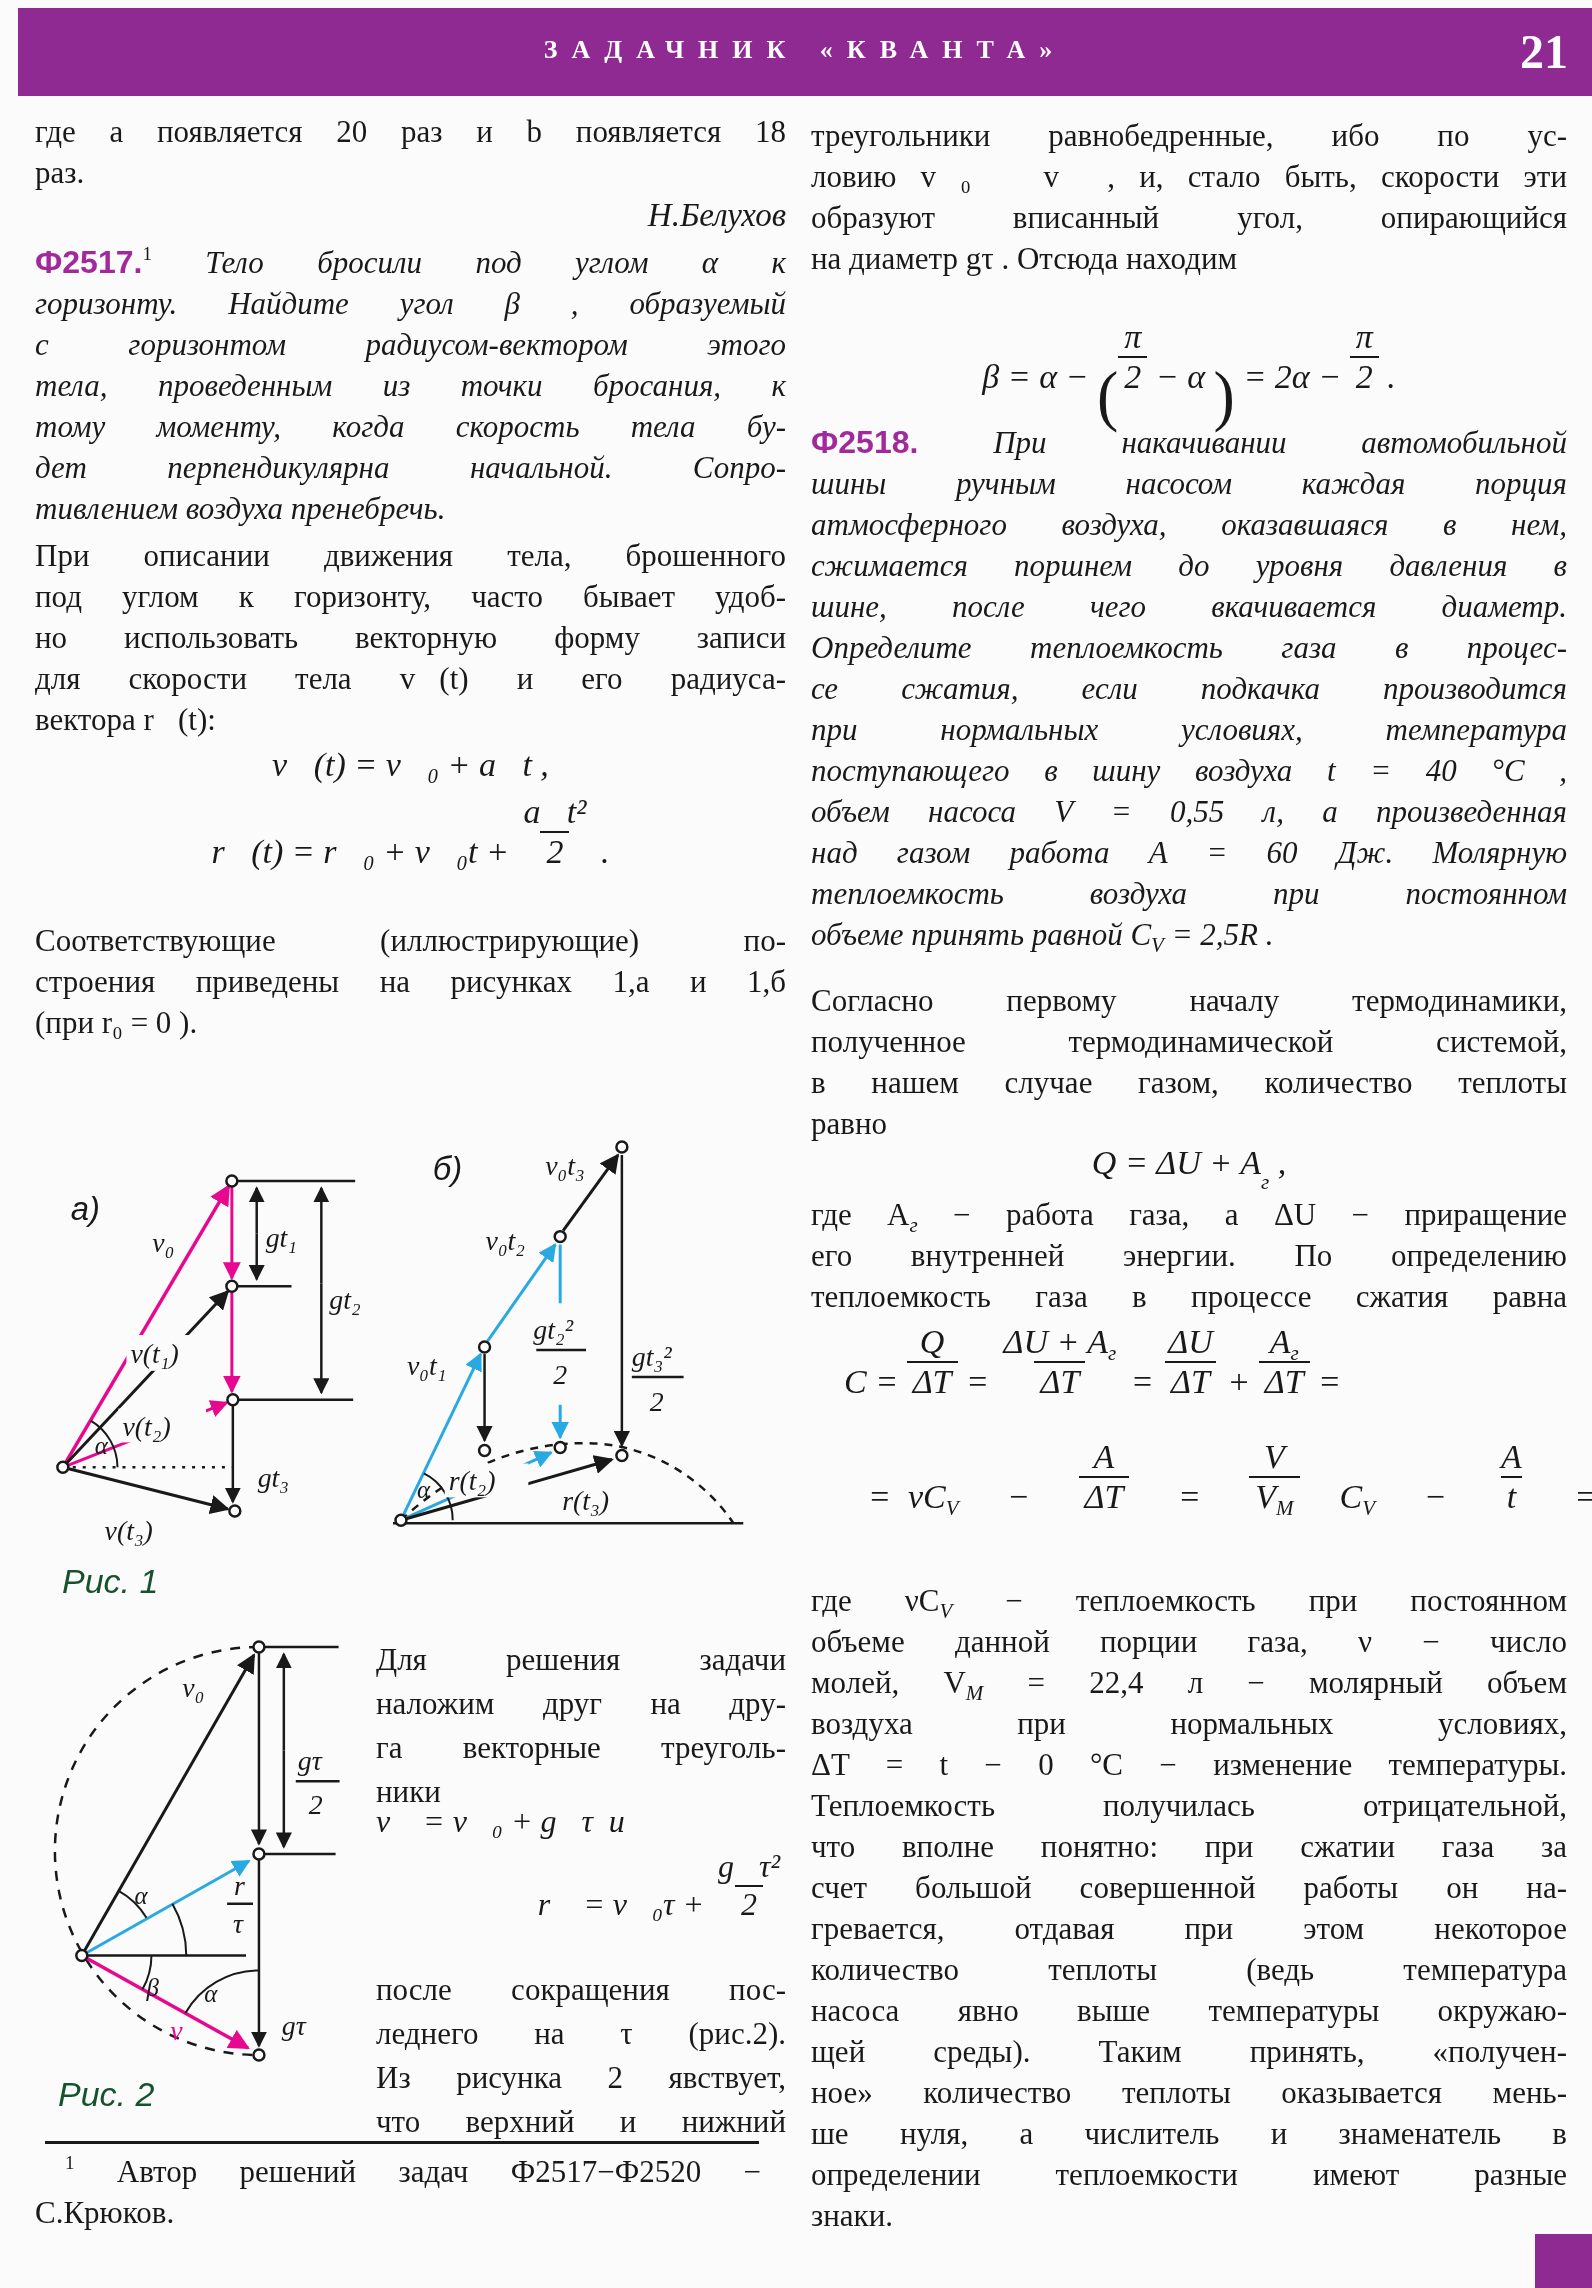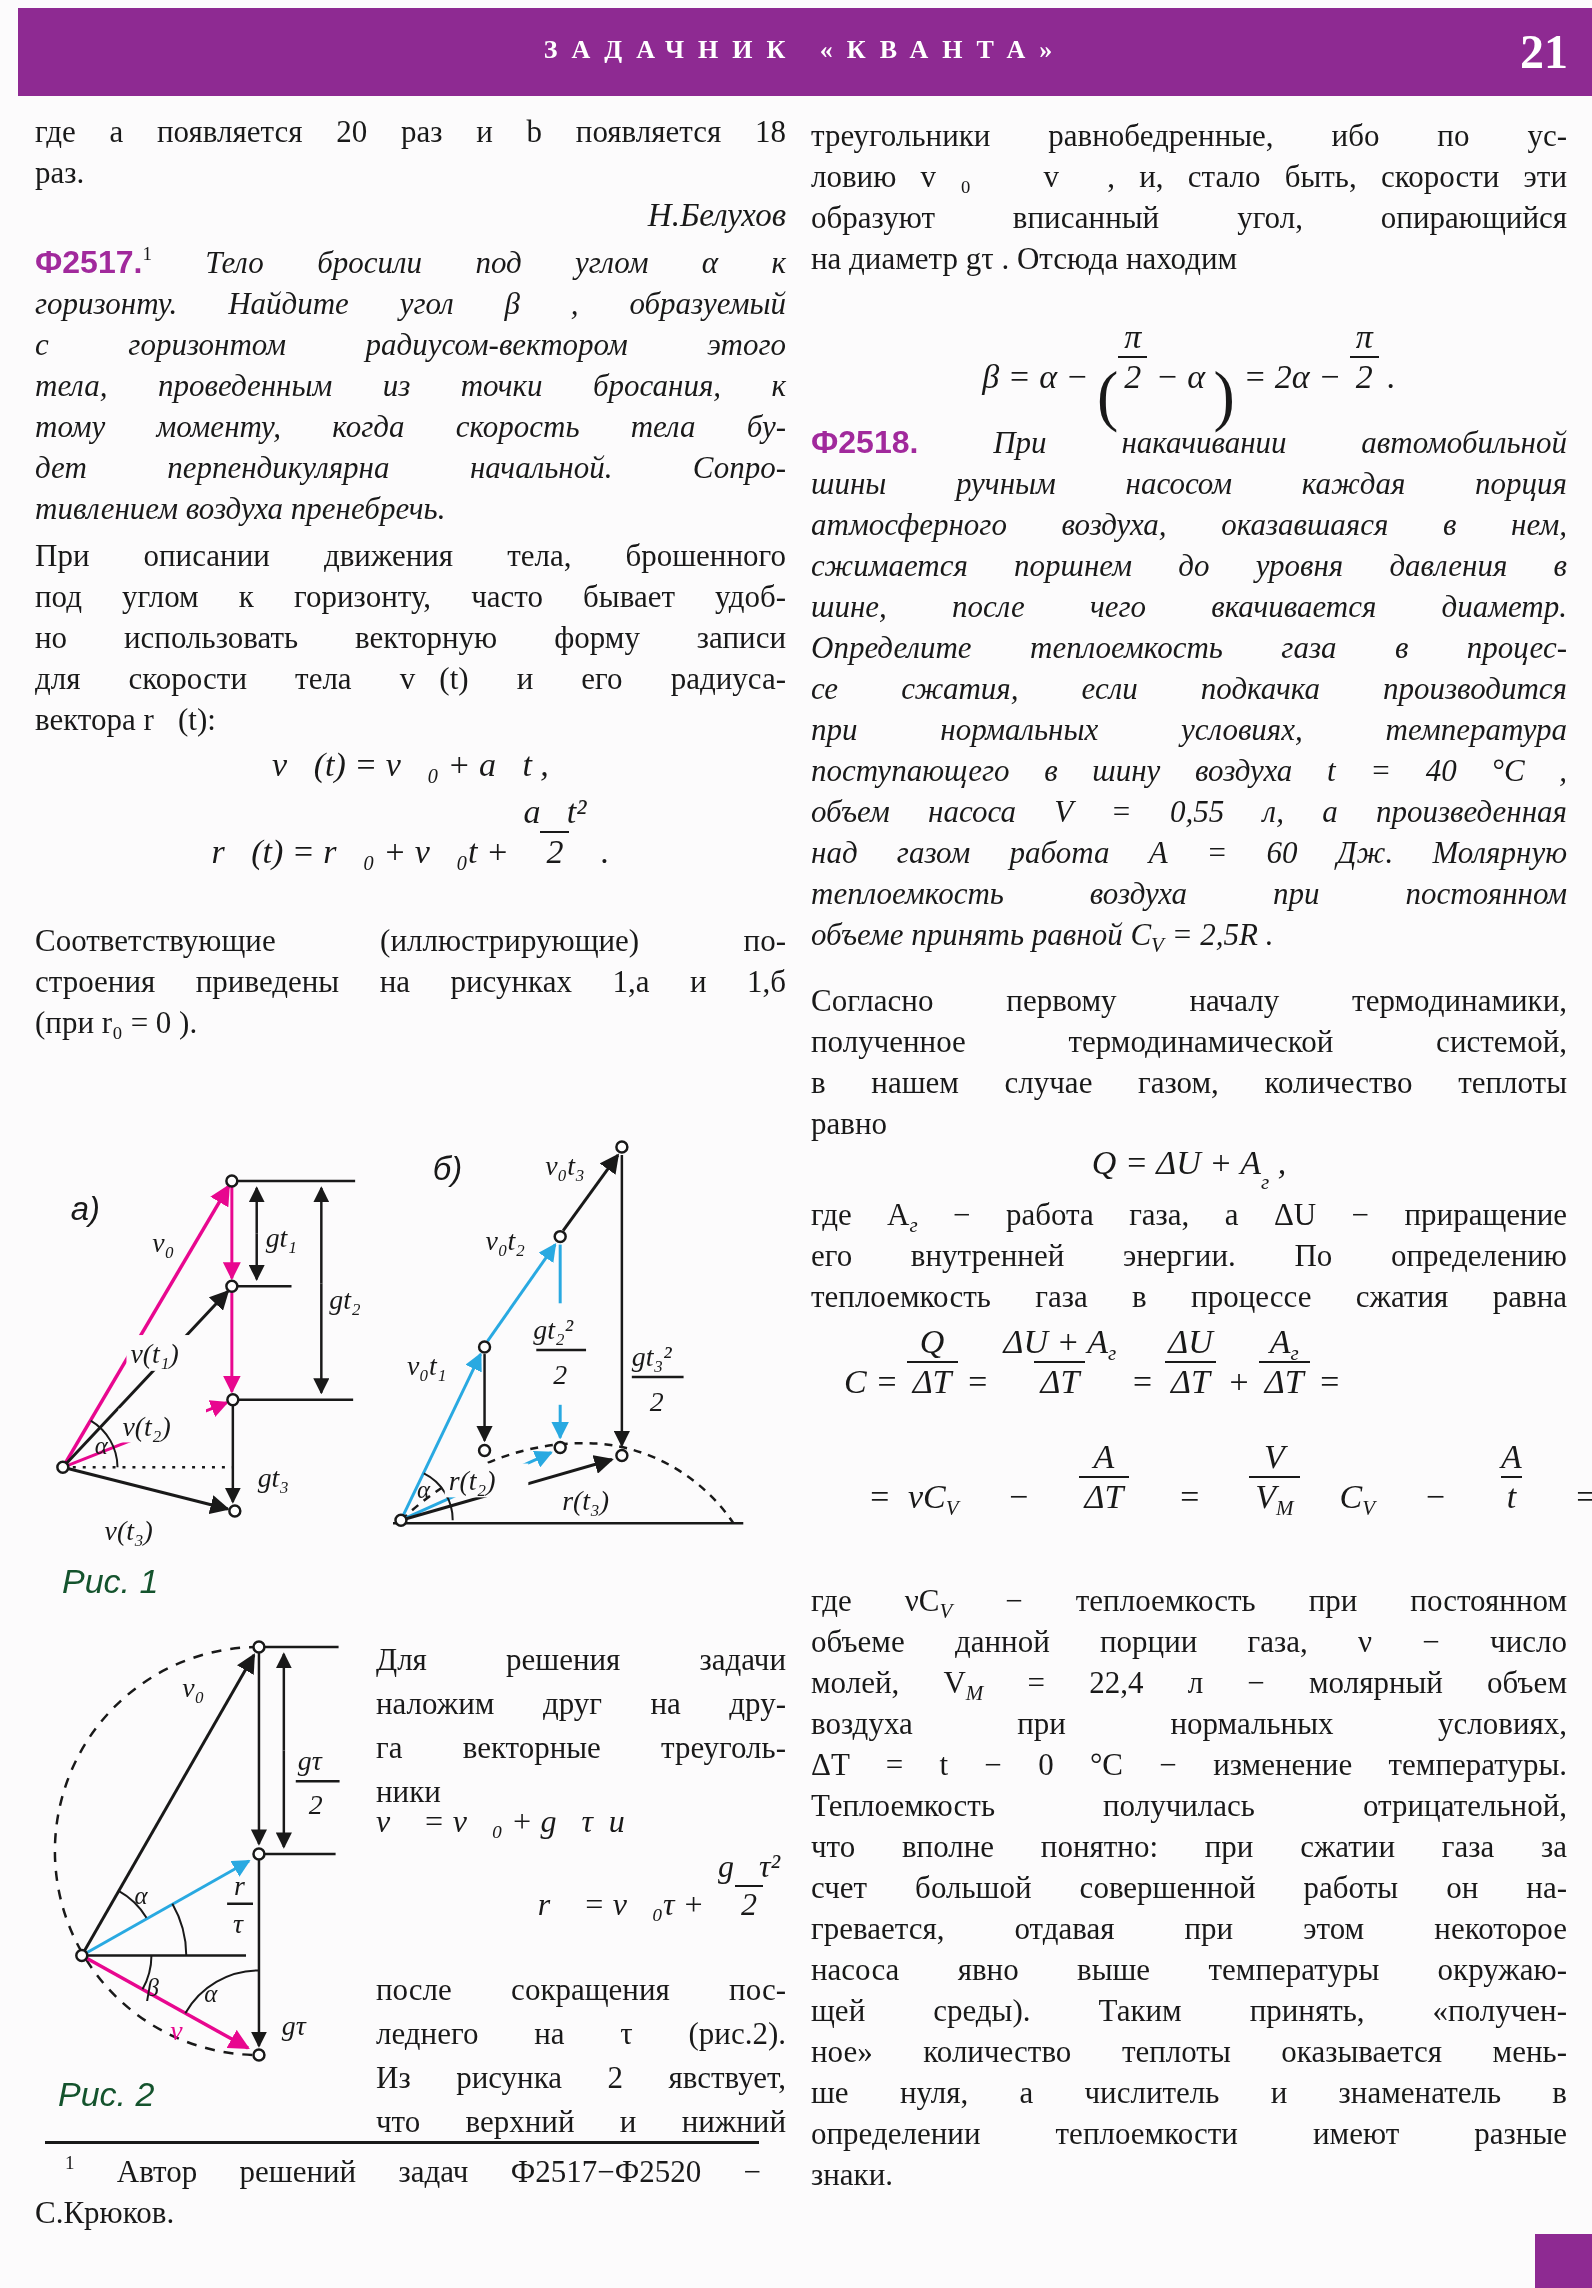--- a/index.html
+++ b/index.html
@@ -311,20 +311,21 @@
   <div class="blk" style="left:811px;top:1580px;width:756px;">
     <div class="l"><span>где  νC</span><sub class="s">V</sub><span>  − теплоемкость при постоянном</span></div>
     <div class="l">объеме данной порции газа, ν − число</div>
     <div class="l"><span>молей,  V</span><sub class="s">М</sub><span>  = 22,4 л − молярный объем</span></div>
     <div class="l">воздуха при нормальных условиях,</div>
     <div class="l">ΔT = t − 0 °C − изменение температуры.</div>
     <div class="l">Теплоемкость получилась отрицательной,</div>
     <div class="l">что вполне понятно: при сжатии газа за</div>
     <div class="l">счет большой совершенной работы он на-</div>
     <div class="l">гревается, отдавая при этом некоторое</div>
+    <div class="l">количество теплоты (ведь температура</div>
     <div class="l">насоса явно выше температуры окружаю-</div>
     <div class="l">щей среды). Таким принять, «получен-</div>
     <div class="l">ное» количество теплоты оказывается мень-</div>
     <div class="l">ше нуля, а числитель и знаменатель в</div>
     <div class="l">определении теплоемкости имеют разные</div>
     <div class="l end">знаки.</div>
   </div>
 
   <div class="corner"></div>
 

